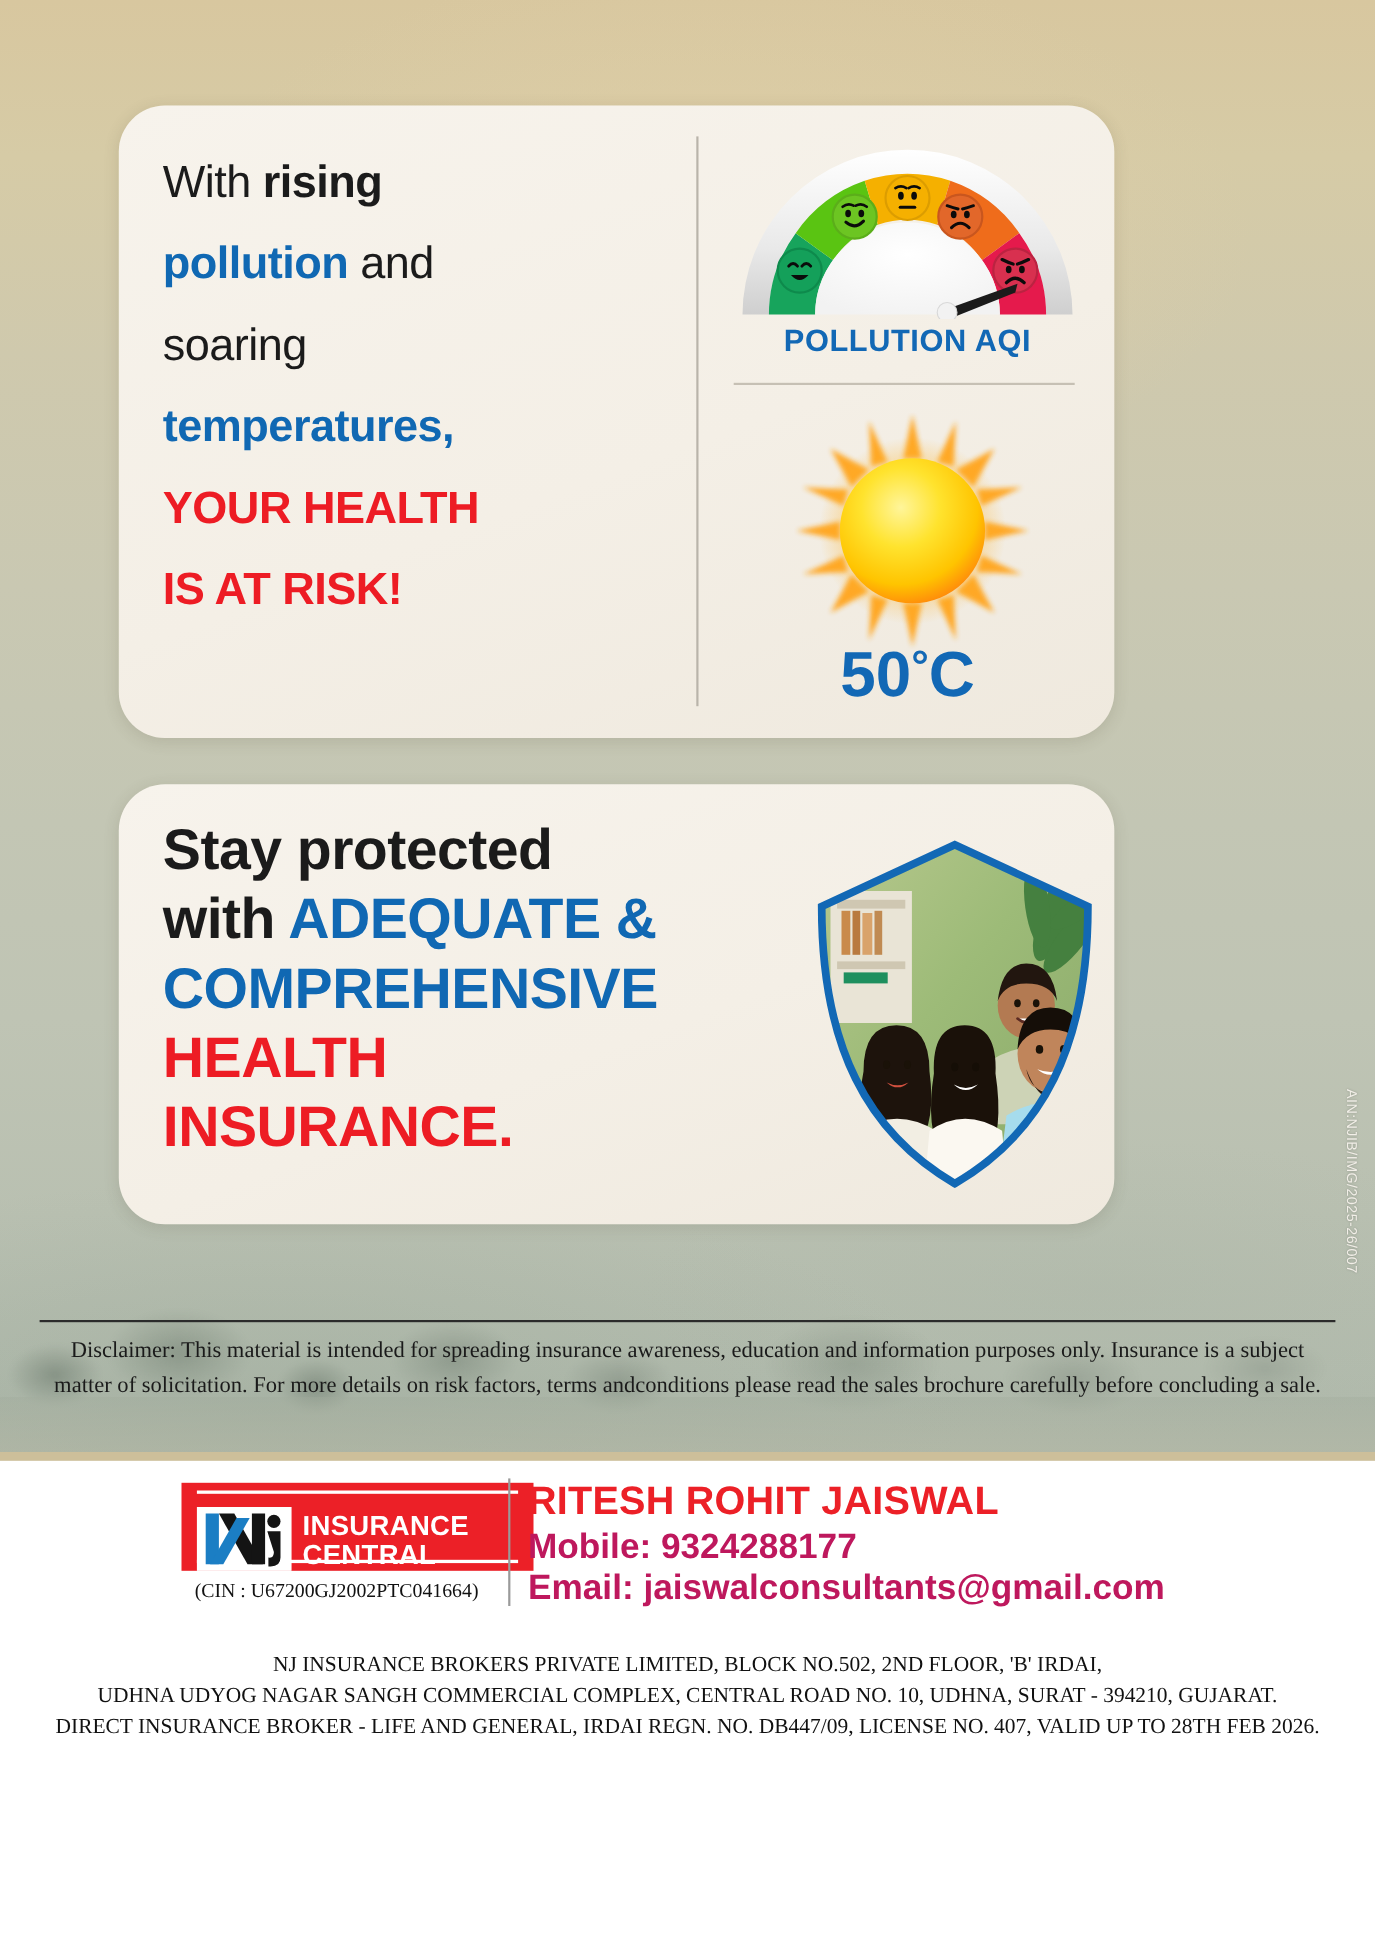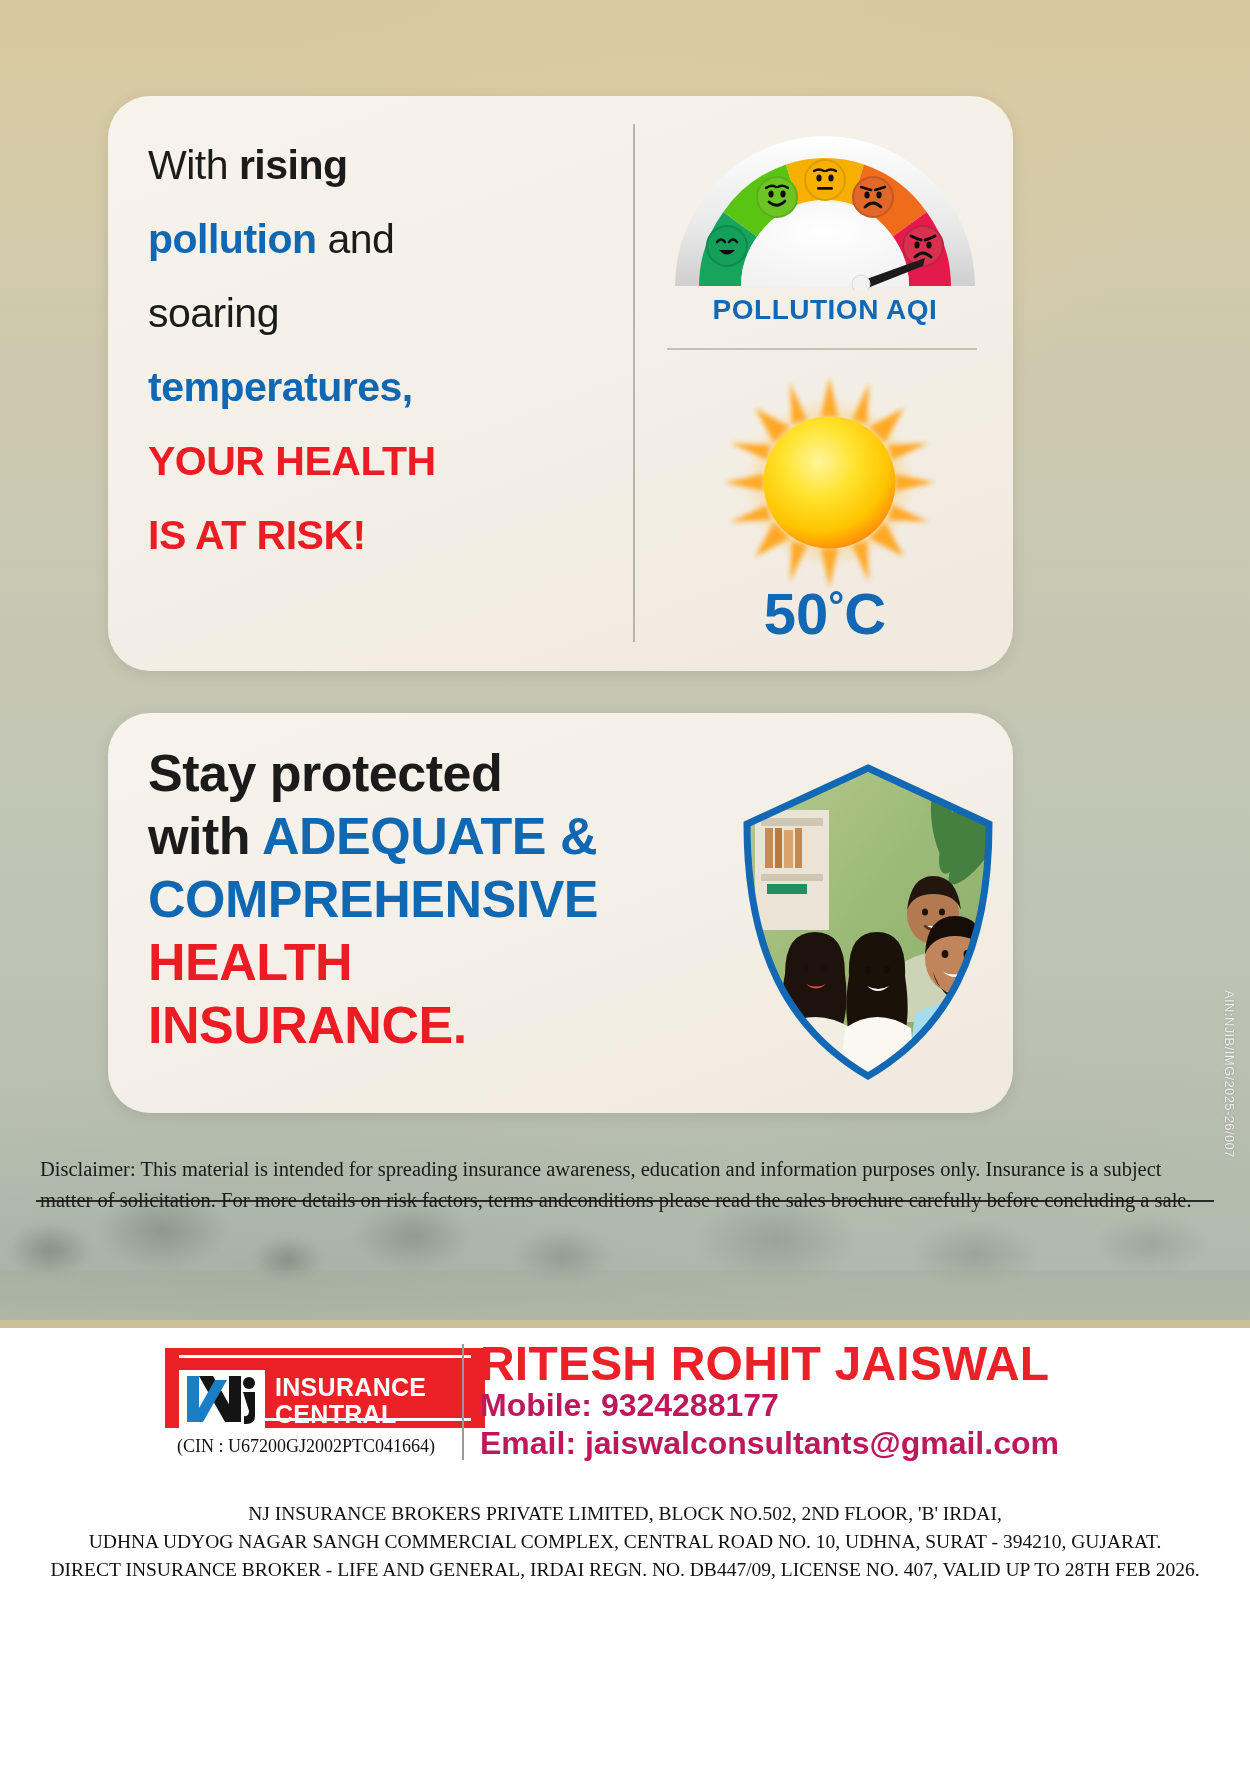--- a/index.html
+++ b/index.html
@@ -137,22 +137,22 @@
     text-shadow:0 0 2px rgba(0,0,0,.25);
     font-family:"Liberation Sans", sans-serif;
   }
 
   
   #disclaimer-rule {
     position:absolute; left:36px; top:1200px; width:1178px; height:2px;
     background:#2b2b2b;
   }
   #disclaimer {
-    position:absolute; left:40px; top:1154px; width:1170px;
-    text-align:left;
+    position:absolute; left:40px; top:1213px; width:1170px;
+    text-align:center;
     font-size:20.5px;
     line-height:31px;
     color:#1a1a1a;
     font-family:"Liberation Serif", serif;
     font-weight:400;
   }
 
   
   #footer {
     position:absolute; left:0; right:0; top:1320px; height:460px;
@@ -195,21 +195,21 @@
     font-family:"Liberation Serif", serif;
   }
 
   #footer-divider {
     position:absolute; left:462px; top:1344px; width:2px; height:116px;
     background:#9a9a9a;
   }
 
   #agent { position:absolute; left:480px; top:1342px; width:700px; }
   #agent-name {
-    color:#ec2027; font-weight:800; font-size:48px;
+    color:#ec2027; font-weight:800; font-size:36px;
     letter-spacing:.2px; line-height:44px;
     font-family:"Liberation Sans", sans-serif;
   }
   .agent-line {
     color:#be185d; font-weight:800; font-size:32px; line-height:38px;
     font-family:"Liberation Sans", sans-serif;
   }
 
   #company {
     position:absolute; left:20px; top:1500px; width:1210px;

